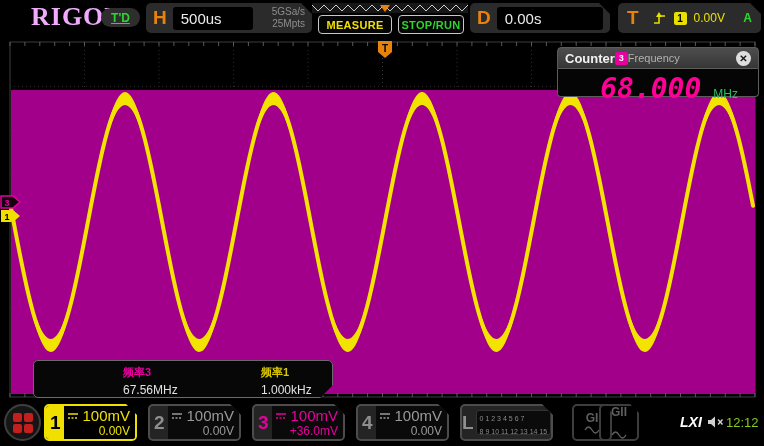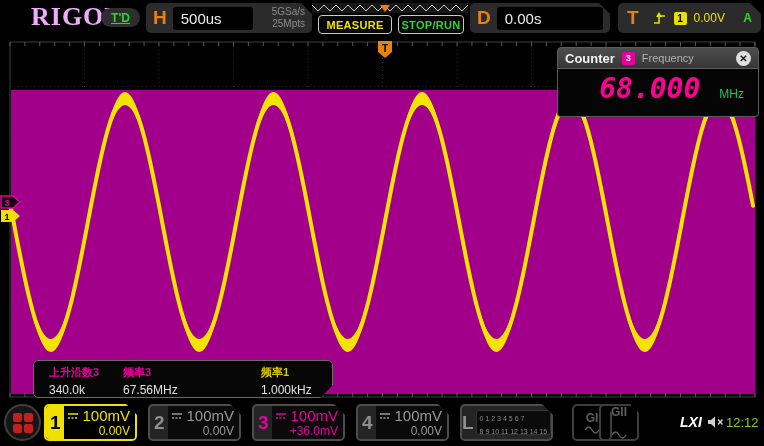--- a/index.html
+++ b/index.html
@@ -34,30 +34,30 @@
         font-size:10px;font-weight:bold;display:flex;align-items:center;justify-content:center;}
   .trig-level{color:#e8e000;font-size:12px;}
   .trig-mode{margin-left:auto;color:#2ed52e;font-weight:bold;font-size:12px;}
 
   
   #plot{position:absolute;left:0;top:36px;}
 
   
   #counter{position:absolute;left:557px;top:47px;width:202px;z-index:6;}
   .ctitle{height:22px;background:linear-gradient(#4e4e4e,#363636);border:1px solid #5c5c5c;
-        border-radius:4px 4px 0 0;display:flex;align-items:center;padding:0 7px;gap:7px;}
+        border-radius:4px 4px 0 0;display:flex;align-items:center;padding:0 7px;}
   .ctitle .ct{color:#f2f2f2;font-weight:bold;font-size:13px;}
   .cbadge{width:13px;height:13px;background:#e6009e;color:#fff;font-size:9px;font-weight:bold;
         display:flex;align-items:center;justify-content:center;border-radius:2px;}
   .cmode{color:#b2b2b2;font-size:11px;text-align:right;}
   .cclose{margin-left:auto;width:15px;height:15px;border-radius:50%;background:#dedede;color:#161616;
         font-size:10px;font-weight:bold;display:flex;align-items:center;justify-content:center;}
-  .cbody{height:48px;background:#050505;border:1px solid #5c5c5c;border-top:none;
+  .cbody{height:28px;background:#050505;border:1px solid #5c5c5c;border-top:none;
         border-radius:0 0 4px 4px;display:flex;align-items:baseline;justify-content:flex-end;
-        padding:0 14px;gap:19px;}
+        padding:0 20px;gap:12px;}
   .cdigits{color:#ff0096;font-family:"DejaVu Sans Mono",monospace;font-style:italic;
         font-weight:bold;font-size:28px;line-height:40px;}
   .cunit{color:#22c55e;font-size:12px;}
 
   
   #measpanel{position:absolute;left:33px;top:360px;width:300px;height:38px;background:#070707;
         border:1px solid #6a6a6a;border-radius:5px;z-index:5;
         clip-path:polygon(0 0,100% 0,100% calc(100% - 13px),calc(100% - 13px) 100%,0 100%);}
   .mcol{position:absolute;top:4px;}
   .mlabel{font-size:11px;font-weight:bold;white-space:nowrap;}
@@ -295,24 +295,20 @@
       <span class="cmode">Frequency</span>
       <span class="cclose">✕</span>
     </div>
     <div class="cbody">
       <span class="cdigits">68.000</span>
       <span class="cunit">MHz</span>
     </div>
   </div>
 
   <div id="measpanel">
-    <div class="mcol" style="left:15px">
-      <div class="mlabel m-ch3">上升沿数3</div>
-      <div class="mvalue">340.0k</div>
-    </div>
     <div class="mcol" style="left:89px">
       <div class="mlabel m-ch3">频率3</div>
       <div class="mvalue">67.56MHz</div>
     </div>
     <div class="mcol" style="left:227px">
       <div class="mlabel m-ch1">频率1</div>
       <div class="mvalue">1.000kHz</div>
     </div>
   </div>
 

